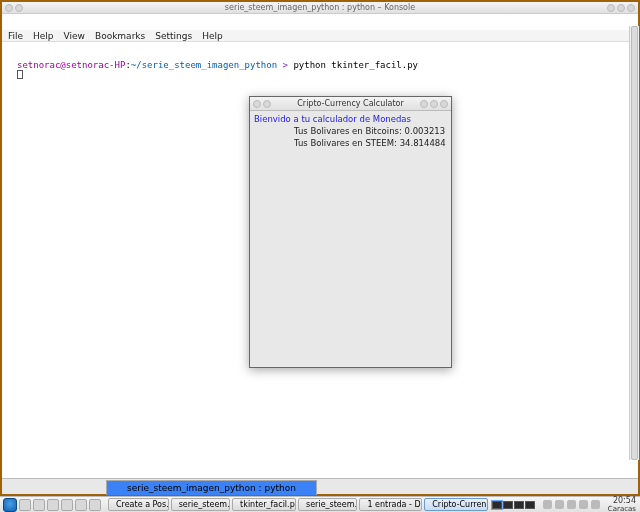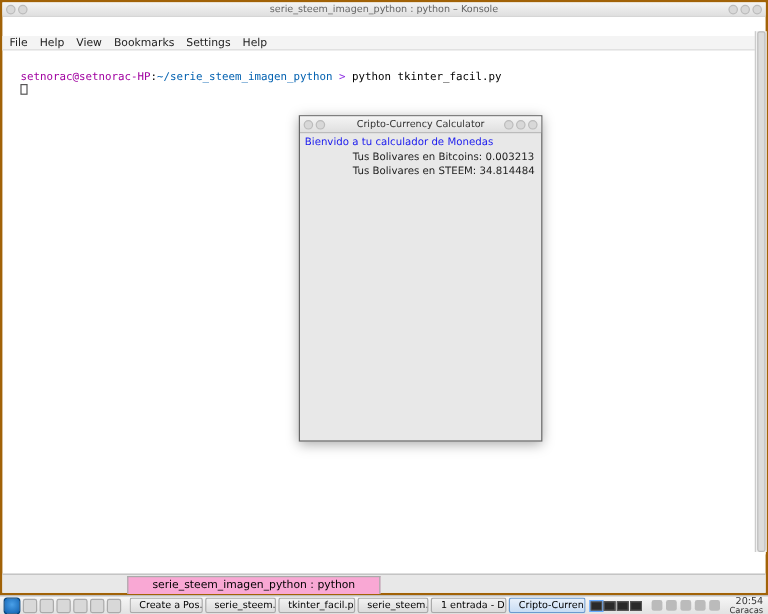--- a/index.html
+++ b/index.html
@@ -84,21 +84,21 @@
   }
   .konsole-tabbar {
     height: 16px;
     background: #e8e8e8;
     border-top: 1px solid #bbb;
     display: flex;
     align-items: stretch;
   }
   .konsole-tabbar .ktab-spacer { width: 104px; }
   .konsole-tab {
-    background: #f9a8d4;
+    background: #3b82f6;
     border: 1px solid #aaa;
     border-bottom: none;
     padding: 1px 20px;
     font-size: 9px;
     display: flex;
     align-items: center;
     position: relative;
     top: 1px;
   }
   

